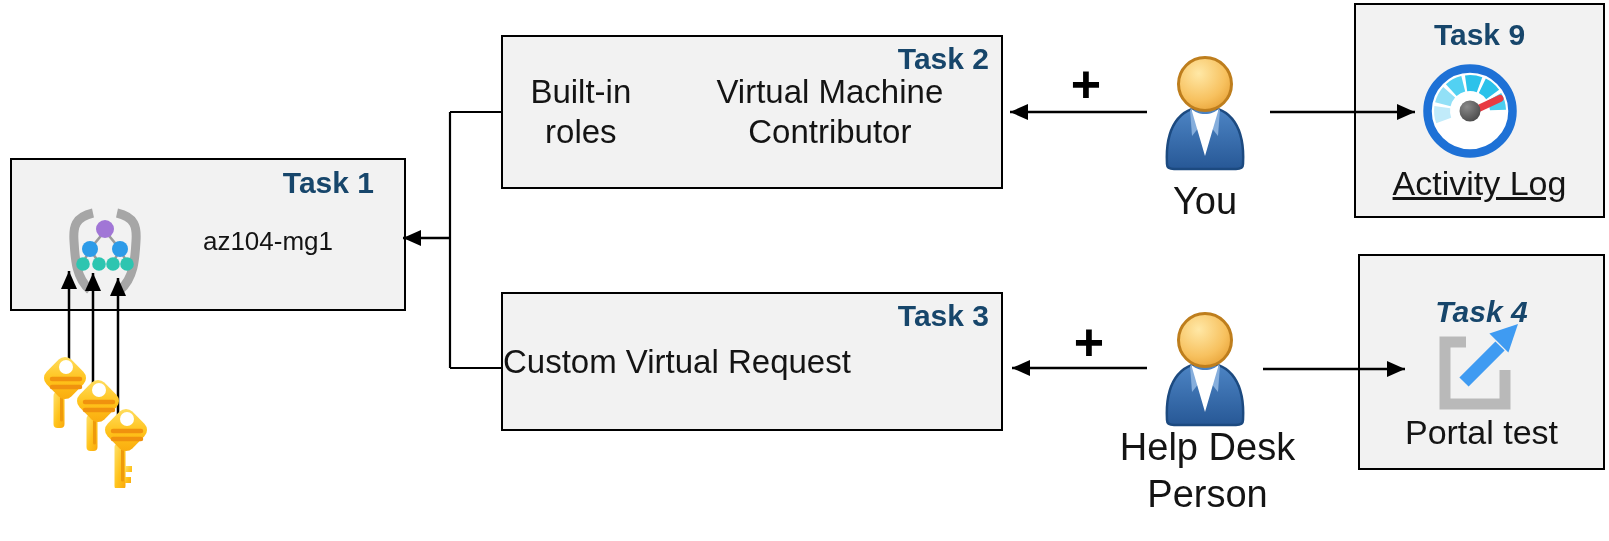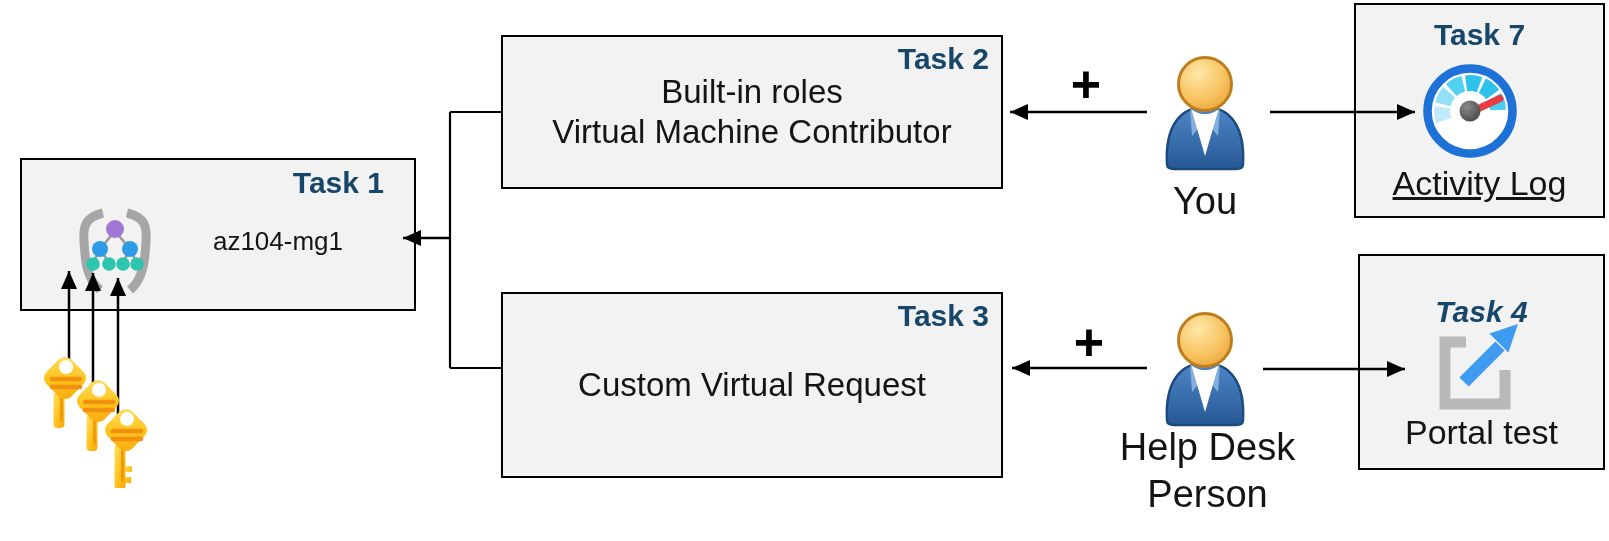--- a/index.html
+++ b/index.html
@@ -1,30 +1,30 @@
 <!DOCTYPE html>
 <html><head>
 <meta charset="utf-8">
 <style>
   html,body{margin:0;padding:0;background:#fff;}
   #canvas{position:relative;width:1609px;height:541px;background:#ffffff;overflow:hidden;
           font-family:"Liberation Sans", sans-serif;}
   .box{position:absolute;background:#F2F2F2;border:2px solid #000;box-sizing:border-box;}
-  #task1-box{left:20px;top:158px;width:396px;height:153px;}
+  #task1-box{left:10px;top:158px;width:396px;height:153px;}
   #task2-box{left:501px;top:35px;width:502px;height:154px;}
-  #task3-box{left:501px;top:292px;width:502px;height:186px;}
+  #task3-box{left:501px;top:292px;width:502px;height:139px;}
   #task5-box{left:1354px;top:3px;width:251px;height:215px;}
   #task4-box{left:1358px;top:254px;width:247px;height:216px;}
   .tlabel{position:absolute;font-weight:700;font-size:30px;color:#17466B;white-space:nowrap;}
   .tlabel.tr{top:5px;right:12px;}
   #task1-box .tlabel{top:6px;right:30px;}
   .tlabel.ctr{left:0;width:100%;text-align:center;}
   #task5-box .tlabel{top:13px;}
   #task4-box .tlabel{top:39px;font-style:italic;}
-  .two-lines{position:absolute;inset:0;display:flex;flex-direction:column;justify-content:center;
+  .two-lines{position:absolute;inset:0;display:flex;
              align-items:center;font-size:33px;line-height:40px;color:#141414;text-align:center;}
   #mg-name{position:absolute;left:145px;right:25px;top:0;height:100%;display:flex;align-items:center;
            justify-content:center;padding-top:14px;box-sizing:border-box;font-size:26px;color:#141414;}
   .caption{position:absolute;left:0;width:100%;text-align:center;font-size:34px;color:#141414;}
   #task5-box .caption{bottom:13px;text-decoration:underline;}
   #task4-box .caption{bottom:16px;}
   .abs{position:absolute;}
   .plus{position:absolute;font-size:52px;font-weight:700;color:#000;transform:translate(-50%,-50%);line-height:1;}
   .actor-label{position:absolute;text-align:center;font-size:38px;line-height:47px;color:#141414;}
   #you-label{left:1125px;top:178px;width:160px;}
@@ -87,21 +87,21 @@
   </div>
 
   <div class="box" id="task3-box">
     <span class="tlabel tr">Task 3</span>
     <div class="two-lines">
       <span>Custom Virtual Request</span>
     </div>
   </div>
 
   <div class="box" id="task5-box">
-    <span class="tlabel ctr">Task 7</span>
+    <span class="tlabel ctr">Task 9</span>
     <svg class="abs" style="left:66px;top:58px;" width="96" height="96" viewBox="-48 -48 96 96">
       <circle r="42.5" fill="#FFFFFF" stroke="#1E71D6" stroke-width="8.5"></circle>
       <path d="M-33.8,12.3 A36,36 0 0 1 -35.6,-5.0 L-19.8,-2.8 A20,20 0 0 0 -18.8,6.8 Z" fill="#C1EBFA"></path>
       <path d="M-34.9,-8.7 A36,36 0 0 1 -26.8,-24.1 L-14.9,-13.4 A20,20 0 0 0 -19.4,-4.8 Z" fill="#92E0F7"></path>
       <path d="M-24.1,-26.8 A36,36 0 0 1 -8.7,-34.9 L-4.8,-19.4 A20,20 0 0 0 -13.4,-14.9 Z" fill="#52D1F2"></path>
       <path d="M-5.0,-35.6 A36,36 0 0 1 12.3,-33.8 L6.8,-18.8 A20,20 0 0 0 -2.8,-19.8 Z" fill="#2CC2EA"></path>
       <path d="M15.8,-32.4 A36,36 0 0 1 29.1,-21.2 L16.2,-11.8 A20,20 0 0 0 8.8,-18.0 Z" fill="#2CC2EA"></path>
       <path d="M31.2,-18.0 A36,36 0 0 1 36.0,-1.3 L20.0,-0.7 A20,20 0 0 0 17.3,-10.0 Z" fill="#4ACDEF"></path>
       <line x1="1" y1="1" x2="30" y2="-12.5" stroke="#E83B43" stroke-width="7" stroke-linecap="round"></line>
       <circle r="10.5" fill="url(#hub)"></circle>

